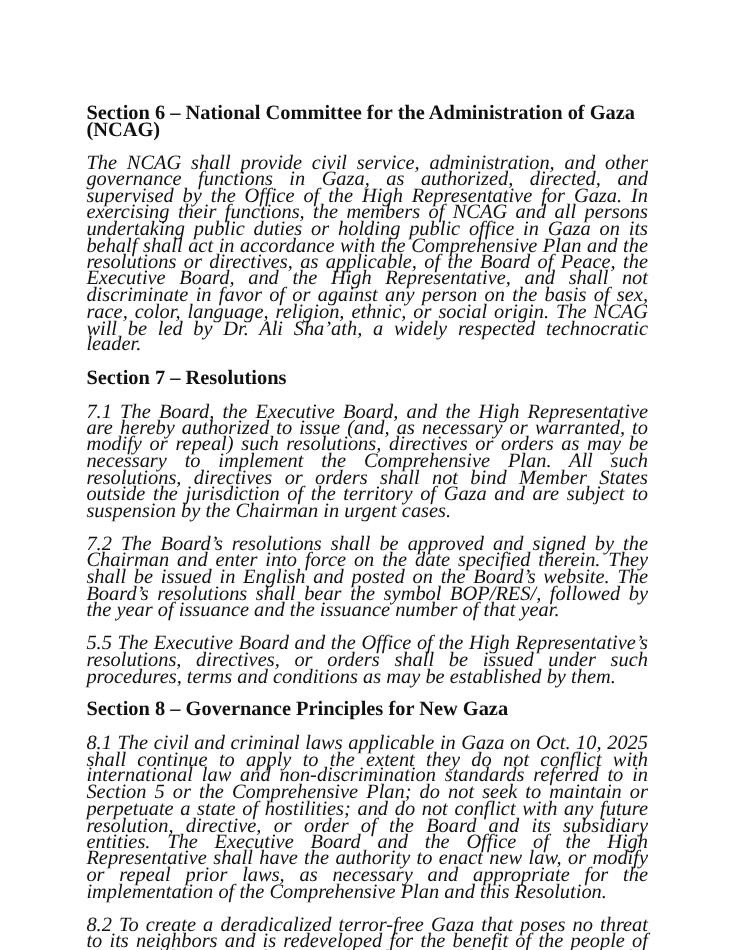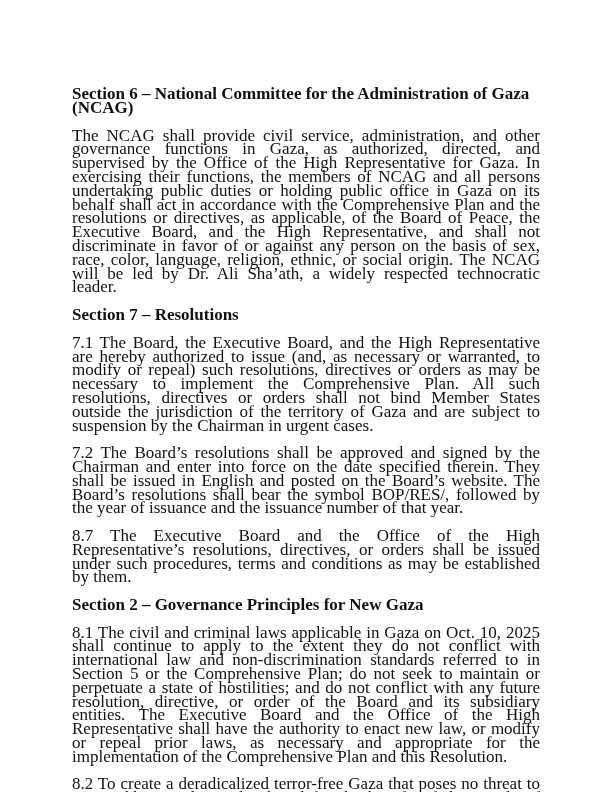--- a/index.html
+++ b/index.html
@@ -23,39 +23,40 @@
       font-size: 17px;
       line-height: 13.8px;
     }
     .heading {
       font-weight: bold;
       margin: 0 0 14px 0;
     }
     .para {
       text-align: justify;
       margin: 0 0 13.8px 0;
+      font-style: italic;
     }
     .section + .section { margin-top: 0; }
   </style>
 </head>
 <body>
 
 <div class="page">
 
   <div class="section">
     <div class="heading">Section 6 – National Committee for the Administration of Gaza (NCAG)</div>
     <p class="para">The NCAG shall provide civil service, administration, and other governance functions in Gaza, as authorized, directed, and supervised by the Office of the High Representative for Gaza. In exercising their functions, the members of NCAG and all persons undertaking public duties or holding public office in Gaza on its behalf shall act in accordance with the Comprehensive Plan and the resolutions or directives, as applicable, of the Board of Peace, the Executive Board, and the High Representative, and shall not discriminate in favor of or against any person on the basis of sex, race, color, language, religion, ethnic, or social origin.  The NCAG will be led by Dr. Ali Sha’ath, a widely respected technocratic leader.</p>
   </div>
 
   <div class="section">
     <div class="heading">Section 7 – Resolutions</div>
     <p class="para">7.1 The Board, the Executive Board, and the High Representative are hereby authorized to issue (and, as necessary or warranted, to modify or repeal) such resolutions, directives or orders as may be necessary to implement the Comprehensive Plan. All such resolutions, directives or orders shall not bind Member States outside the jurisdiction of the territory of Gaza and are subject to suspension by the Chairman in urgent cases.</p>
     <p class="para">7.2 The Board’s resolutions shall be approved and signed by the Chairman and enter into force on the date specified therein. They shall be issued in English and posted on the Board’s website. The Board’s resolutions shall bear the symbol BOP/RES/, followed by the year of issuance and the issuance number of that year.</p>
-    <p class="para">8.7 The Executive Board and the Office of the High Representative’s resolutions, directives, or orders shall be issued under such procedures, terms and conditions as may be established by them.</p>
+    <p class="para">5.5 The Executive Board and the Office of the High Representative’s resolutions, directives, or orders shall be issued under such procedures, terms and conditions as may be established by them.</p>
   </div>
 
   <div class="section">
-    <div class="heading">Section 2 – Governance Principles for New Gaza</div>
+    <div class="heading">Section 8 – Governance Principles for New Gaza</div>
     <p class="para">8.1 The civil and criminal laws applicable in Gaza on Oct. 10, 2025 shall continue to apply to the extent they do not conflict with international law and non-discrimination standards referred to in Section 5 or the Comprehensive Plan; do not seek to maintain or perpetuate a state of hostilities; and do not conflict with any future resolution, directive, or order of the Board and its subsidiary entities.  The Executive Board and the Office of the High Representative shall have the authority to enact new law, or modify or repeal prior laws, as necessary and appropriate for the implementation of the Comprehensive Plan and this Resolution.</p>
     <p class="para">8.2 To create a deradicalized terror-free Gaza that poses no threat to its neighbors and is redeveloped for the benefit of the people of Gaza as the Comprehensive Plan directs, only those persons who support and act consistently therewith will be eligible to participate in governance, reconstruction, economic development, or humanitarian assistance activities in Gaza. For example, persons or entities such as foreign terrorist organizations (as designated by the Board of Peace Member States or the Board of Peace), and nongovernmental organizations that have supported or have a demonstrated history of collaboration, infiltration or influence with or by Hamas or other terror groups are barred from participation. The Executive Board and the High Representative shall</p>
   </div>
 
 </div>
 
 </body></html>

